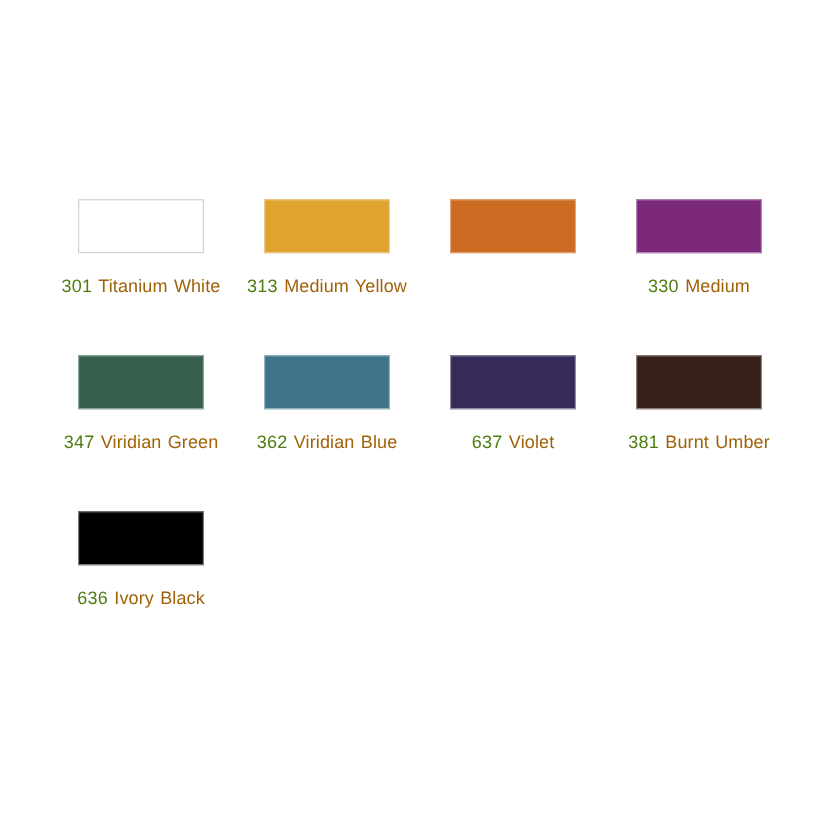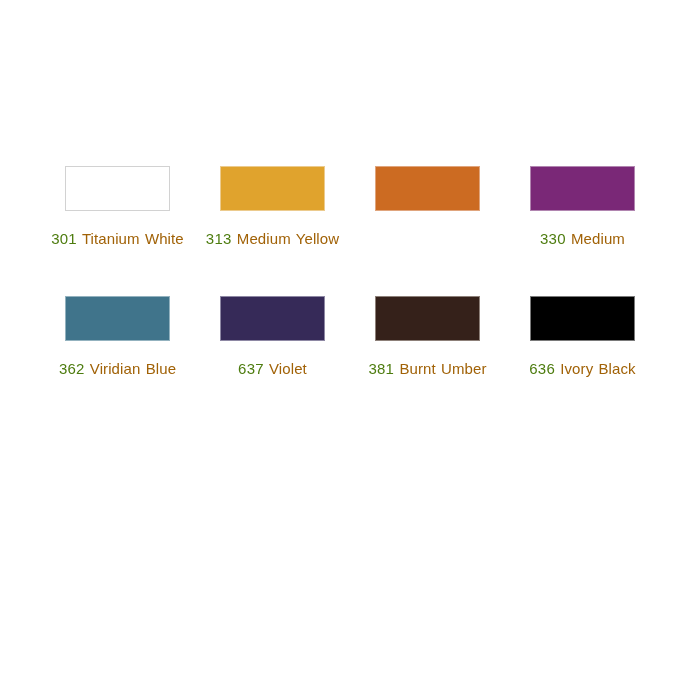--- a/index.html
+++ b/index.html
@@ -96,20 +96,27 @@
 
     <div class="swatch-cell">
       <span class="swatch-chip" style="background-color: rgb(122, 40, 119); border: 1px solid rgb(177, 133, 176);"></span>
       <div class="swatch-label">
         <span class="swatch-code">330</span>
         <span class="swatch-name">Medium</span>
       </div>
     </div>
 
 
+    <div class="swatch-cell">
+      <span class="swatch-chip" style="background-color: rgb(54, 95, 77); border: 1px solid rgb(138, 167, 154);"></span>
+      <div class="swatch-label">
+        <span class="swatch-code">347</span>
+        <span class="swatch-name">Viridian Green</span>
+      </div>
+    </div>
 
     <div class="swatch-cell">
       <span class="swatch-chip" style="background-color: rgb(64, 116, 139); border: 1px solid rgb(147, 178, 191);"></span>
       <div class="swatch-label">
         <span class="swatch-code">362</span>
         <span class="swatch-name">Viridian Blue</span>
       </div>
     </div>
 
 

